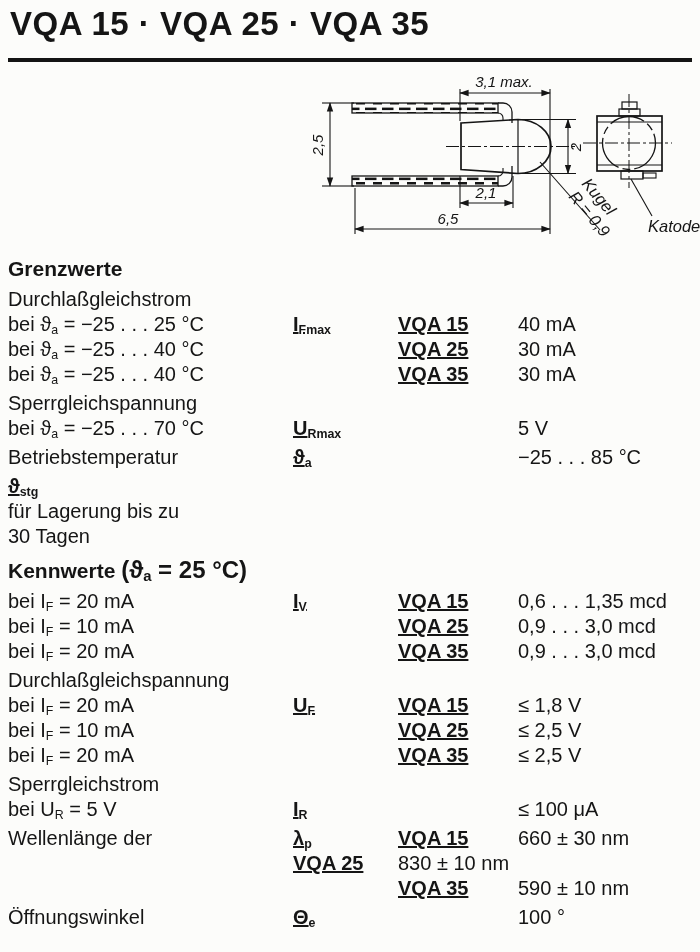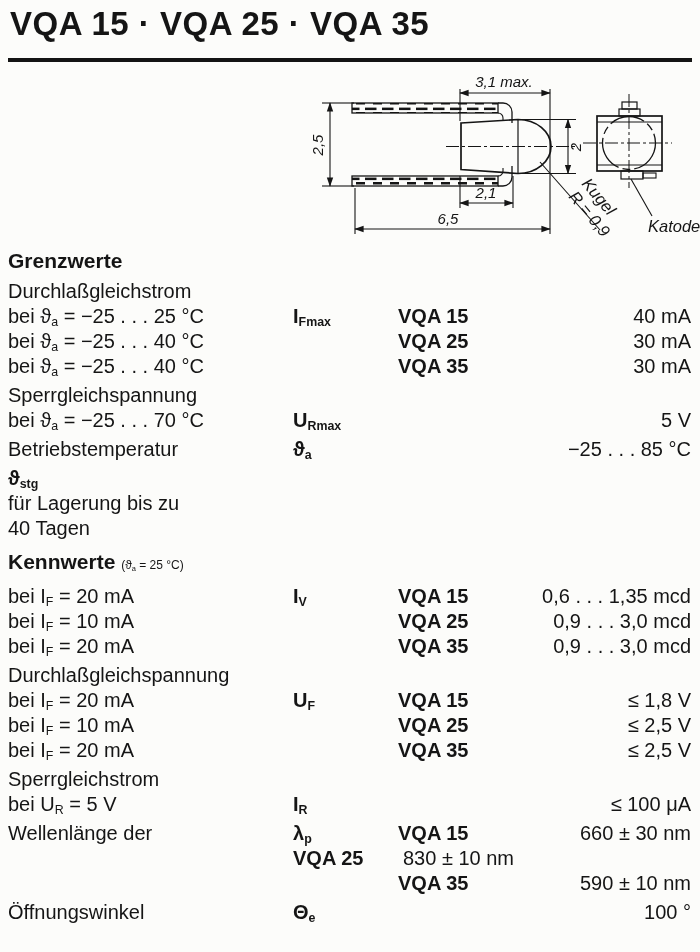--- a/index.html
+++ b/index.html
@@ -12,28 +12,28 @@
   .title {
     position:absolute; left:10px; top:5px;
     font-size:33px; font-weight:bold; letter-spacing:.5px; white-space:nowrap;
   }
   .rule { position:absolute; left:8px; top:58px; width:684px; height:4px; background:#141414; }
   svg.drawing { position:absolute; left:280px; top:66px; }
   .dimtext { font:italic 15px "Liberation Sans","DejaVu Sans",sans-serif; fill:#151515; }
   .drawlabel { font:italic 16.5px "Liberation Sans","DejaVu Sans",sans-serif; fill:#151515; }
 
   .content { position:absolute; left:8px; top:248px; width:687px; font-size:20px; line-height:25px; }
-  .sect-heading { font-size:21px; font-weight:bold; margin:0 0 6px 0; line-height:25px; }
-  .sect-heading .norm { font-weight:normal; font-size:12px; }
+  .sect-heading { font-size:21px; font-weight:bold; margin:8px 0 6px 0; line-height:25px; }
+  .sect-heading .norm { font-weight:bold; font-size:24px; }
   .kenn { margin-top:8px; }
   .group { margin-top:4px; }
   .row { display:grid; grid-template-columns:285px 105px 120px 1fr; }
   .c1 { white-space:nowrap; }
-  .c2, .c3 { font-weight:bold; white-space:nowrap; }
-  .c4 { text-align:right; padding-right:4px; white-space:nowrap; }
+  .c2, .c3 { font-weight:bold; white-space:nowrap;text-decoration:underline; }
+  .c4 { text-align:left; padding-right:4px; white-space:nowrap; }
   sub { font-size:0.62em; vertical-align:-0.22em; line-height:0; }
 </style>
 </head>
 <body>
 
 <div class="title">VQA 15 · VQA 25 · VQA 35</div>
 <div class="rule"></div>
 
 <svg class="drawing" width="420" height="182" viewBox="0 0 420 182">
   <defs>
@@ -163,21 +163,21 @@
 
   <div class="group">
     <div class="row">
       <span class="c2"><span>ϑ</span><sub>stg</sub></span>
       <span class="c3"></span>
     </div>
     <div class="row">
         <span class="c1">für Lagerung bis zu</span>
       </div>
     <div class="row">
-        <span class="c1">40 Tagen</span>
+        <span class="c1">30 Tagen</span>
       </div>
   </div>
 
   <h2 class="sect-heading kenn"><span>Kennwerte</span>&nbsp;<span class="norm"><span>(ϑ</span><sub>a</sub><span> = 25 °C)</span></span></h2>
 
   <div class="group">
     <div class="row">
       <span class="c1"><span>bei I</span><sub>F</sub><span> = 20 mA</span></span>
       <span class="c2"><span>I</span><sub>V</sub></span>
       <span class="c3">VQA 15</span>

